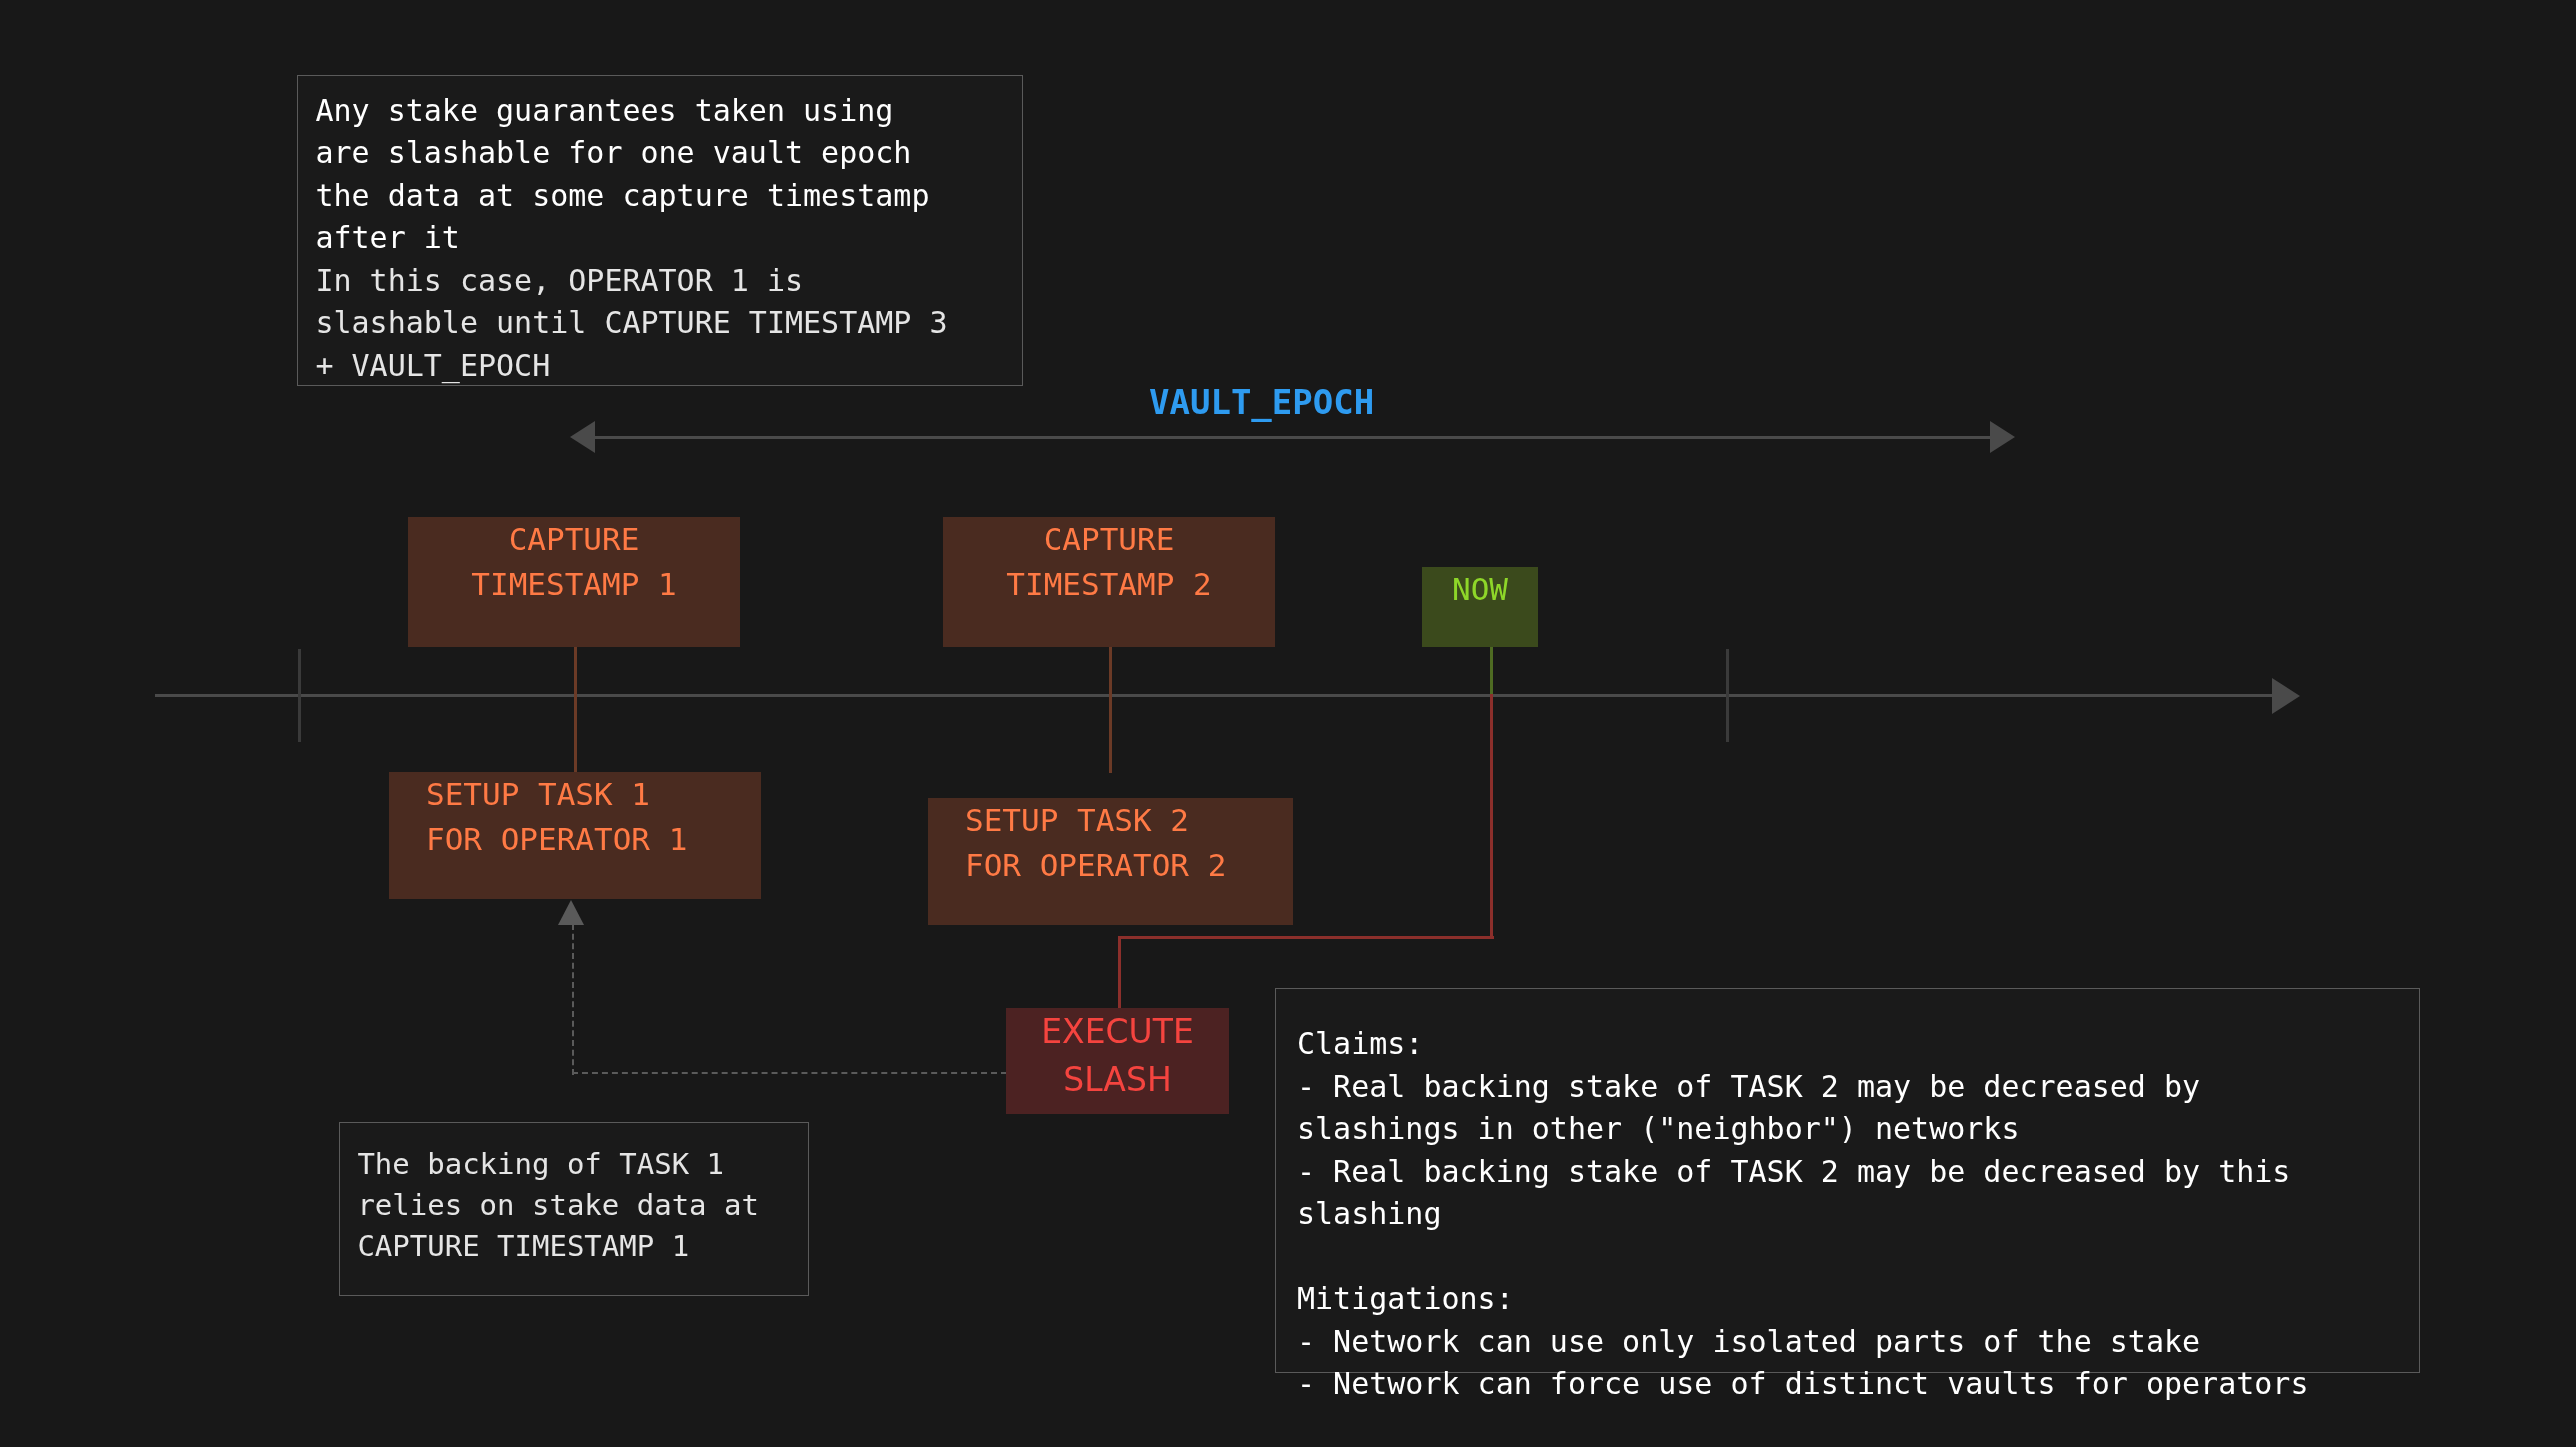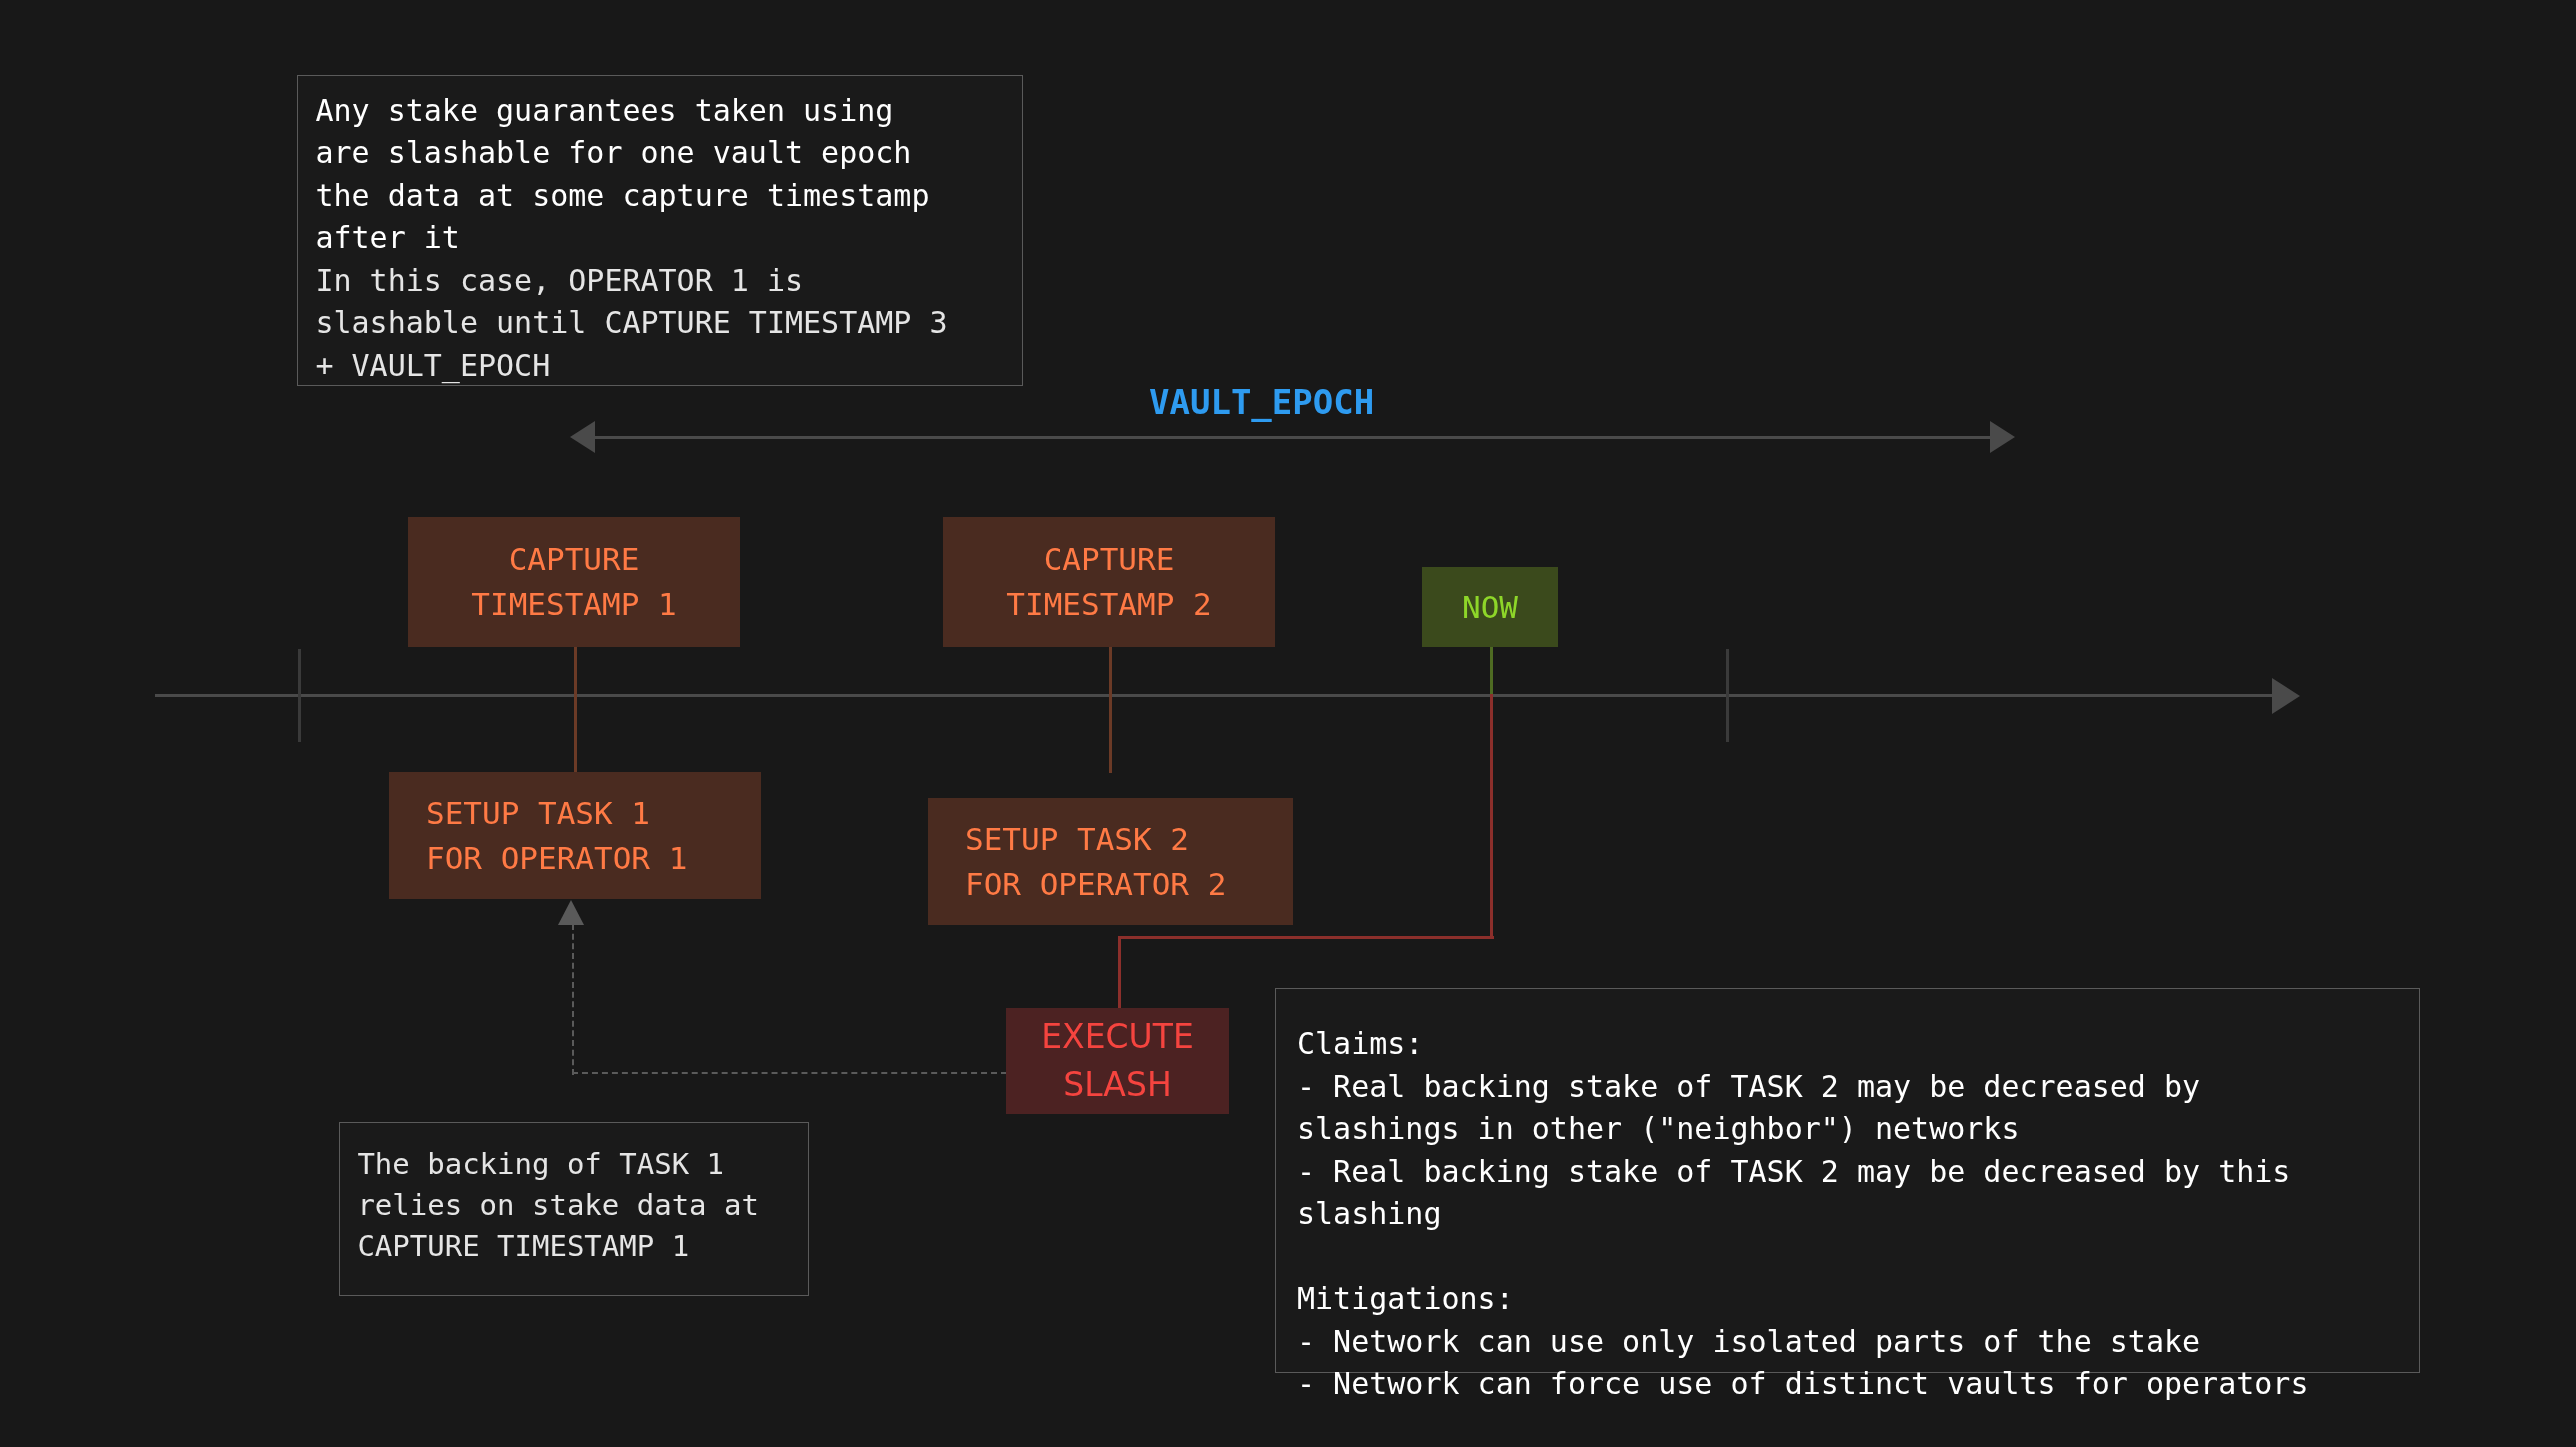--- a/index.html
+++ b/index.html
@@ -31,21 +31,21 @@
   }
   .note-strong { color: #ffffff; }
   .note-dim    { color: #e5e5e5; }
 
   
   .evt-box {
     box-sizing: border-box;
     display: flex;
     flex-direction: column;
     align-items: center;
-    justify-content: center;
+    justify-content: flex-start;
     text-align: center;
     white-space: pre;
     line-height: 1.45;
     font-family: "DejaVu Sans Mono", "Liberation Mono", monospace;
   }
   .evt-capture {
     background: #4a2b20;
     color: #ff7a45;
   }
   .evt-now {
@@ -136,21 +136,21 @@
   <div class="abs evt-box evt-capture" style="left:408px; top:517px; width:332px; height:130px; font-size:31px;">
     <div>CAPTURE</div>
     <div>TIMESTAMP 1</div>
   </div>
 
   <div class="abs evt-box evt-capture" style="left:943px; top:517px; width:332px; height:130px; font-size:31px;">
     <div>CAPTURE</div>
     <div>TIMESTAMP 2</div>
   </div>
 
-  <div class="abs evt-box evt-now" style="left:1422px; top:567px; width:136px; height:80px; font-size:31px;">
+  <div class="abs evt-box evt-now" style="left:1422px; top:567px; width:116px; height:80px; font-size:31px;">
     <div>NOW</div>
   </div>
 
   <div class="abs evt-box evt-capture" style="left:389px; top:772px; width:372px; height:127px; font-size:31px; align-items:flex-start; padding-left:37px;">
     <div>SETUP TASK 1</div>
     <div>FOR OPERATOR 1</div>
   </div>
 
   <div class="abs evt-box evt-capture" style="left:928px; top:798px; width:365px; height:127px; font-size:31px; align-items:flex-start; padding-left:37px;">
     <div>SETUP TASK 2</div>

